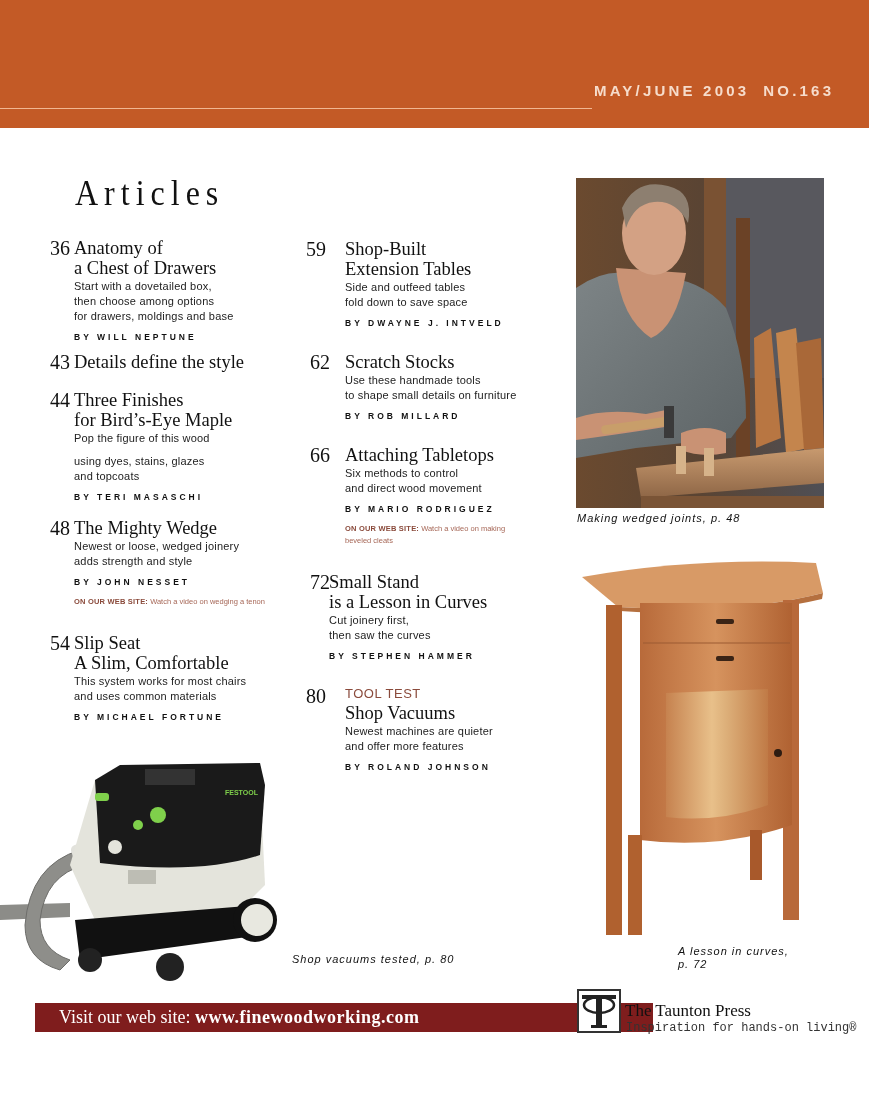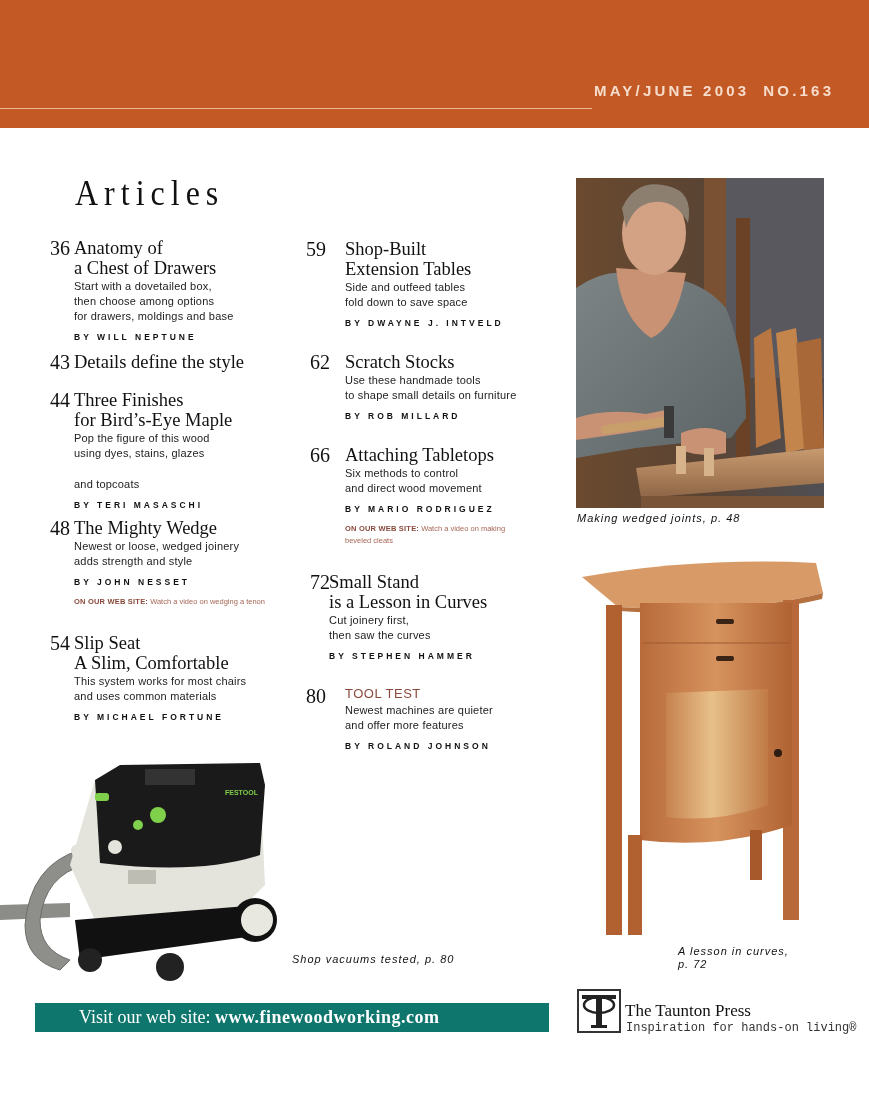--- a/index.html
+++ b/index.html
@@ -19,21 +19,21 @@
   .entry .kicker { font-family: "Liberation Sans", sans-serif; font-size: 13px; color: #8a4a3b; letter-spacing: 0.5px; line-height: 16px; margin-bottom: 1px; }
   .entry .title { font-family: "Liberation Serif", serif; font-size: 18.5px; line-height: 20px; color: #111; white-space: nowrap; }
   .entry .desc { font-family: "Liberation Sans", sans-serif; font-size: 11px; line-height: 15px; color: #222; margin-top: 1px; white-space: nowrap; letter-spacing: 0.2px; }
   .entry .byline { font-family: "Liberation Sans", sans-serif; font-weight: bold; font-size: 8.5px; letter-spacing: 3px; color: #111; margin-top: 8px; white-space: nowrap; }
   .entry .web { font-family: "Liberation Sans", sans-serif; font-size: 7.5px; line-height: 12px; color: #a66757; margin-top: 9px; white-space: nowrap; }
   .entry .web b { font-weight: bold; color: #8a4a3b; letter-spacing: 0.2px; text-align: right; }
 
   .photo { position: absolute; overflow: hidden; }
   .caption { position: absolute; font-family: "Liberation Sans", sans-serif; font-style: italic; font-size: 11px; letter-spacing: 1px; color: #111; white-space: nowrap; line-height: 13px; }
 
-  .web-banner { position: absolute; left: 35px; top: 1003px; width: 514px; height: 29px; background: #0f766e; color: #fff; font-family: "Liberation Serif", serif; font-size: 18px; line-height: 29px; padding-left: 44px; white-space: nowrap; }
+  .web-banner { position: absolute; left: 35px; top: 1003px; width: 618px; height: 29px; background: #7f1d1d; color: #fff; font-family: "Liberation Serif", serif; font-size: 18px; line-height: 29px; padding-left: 24px; white-space: nowrap; }
   .web-banner b { font-weight: bold; letter-spacing: 0.5px; }
 
   .taunton { position: absolute; left: 577px; top: 989px; width: 250px; height: 46px; }
   .taunton .logo-box { position: absolute; left: 0; top: 0; width: 44px; height: 44px; border: 2px solid #333; background: #fff; }
   .taunton .name { position: absolute; left: 48px; top: 12px; font-family: "Liberation Serif", serif; font-size: 17px; color: #111; white-space: nowrap; }
   .taunton .tagline { position: absolute; left: 49px; top: 32px; font-family: Liberation Mono, monospace; font-size: 12px; color: #333; white-space: nowrap; }
 </style>
 </head>
 <body>
 
@@ -63,22 +63,22 @@
     <div class="title">Details define the style</div>
   </div>
 </div>
 
 <div class="entry" style="left:34px; top:390px;">
   <div class="num">44</div>
   <div class="body">
     <div class="title">Three Finishes</div>
     <div class="title">for Bird’s-Eye Maple</div>
     <div class="desc">Pop the figure of this wood</div>
-    <div class="desc" style="margin-top:0">using dyes, stains, glazes</div>
-    <div class="desc" style="margin-top:16px">and topcoats</div>
+    <div class="desc" style="margin-top:8px">using dyes, stains, glazes</div>
+    <div class="desc" style="margin-top:0">and topcoats</div>
     <div class="byline">BY TERI MASASCHI</div>
   </div>
 </div>
 
 <div class="entry" style="left:34px; top:518px;">
   <div class="num">48</div>
   <div class="body">
     <div class="title">The Mighty Wedge</div>
     <div class="desc">Newest or loose, wedged joinery</div>
     <div class="desc" style="margin-top:0">adds strength and style</div>
@@ -138,20 +138,21 @@
     <div class="desc">Cut joinery first,</div>
     <div class="desc" style="margin-top:0">then saw the curves</div>
     <div class="byline">BY STEPHEN HAMMER</div>
   </div>
 </div>
 
 <div class="entry" style="left:290px; top:686px;">
   <div class="num">80</div>
   <div class="body" style="left:55px;">
     <div class="kicker">TOOL TEST</div>
+    <div class="title">Shop Vacuums</div>
     <div class="desc">Newest machines are quieter</div>
     <div class="desc" style="margin-top:0">and offer more features</div>
     <div class="byline">BY ROLAND JOHNSON</div>
   </div>
 </div>
 
 <div class="photo" style="left:576px; top:178px; width:248px; height:330px;">
   <svg width="248" height="330" viewBox="0 0 248 330">
     <defs>
       <linearGradient id="bgwall" x1="0" y1="0" x2="1" y2="0">

